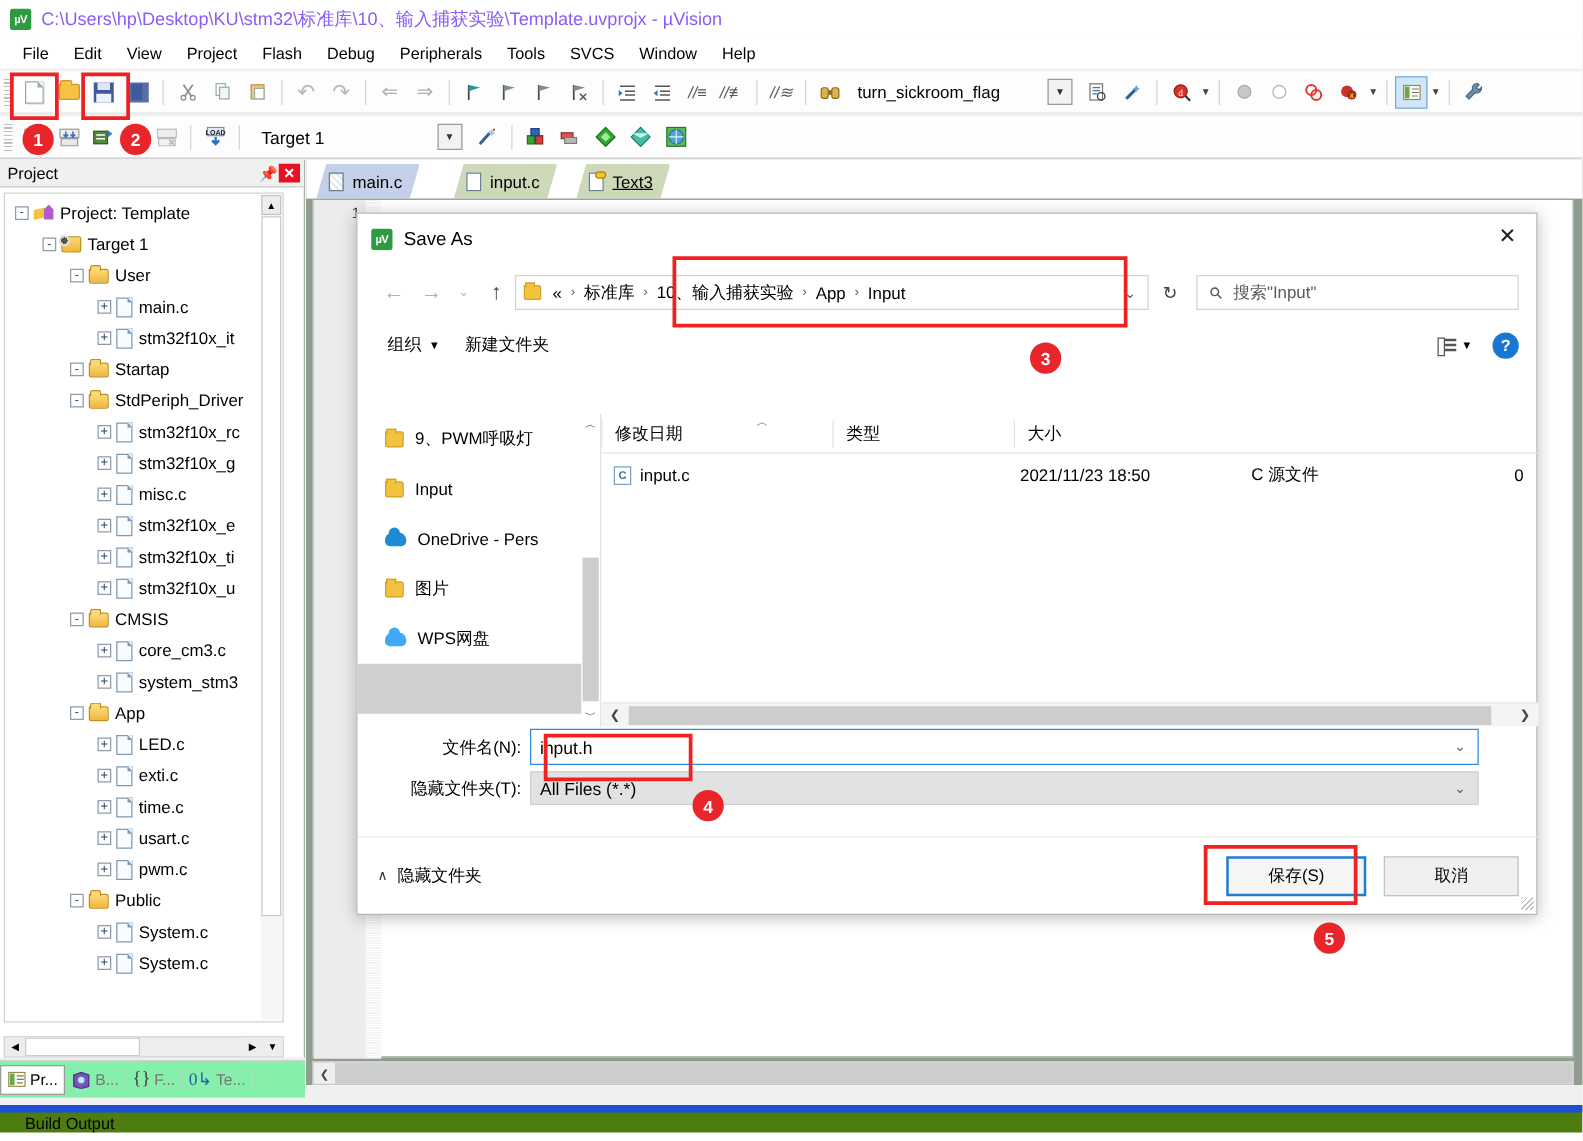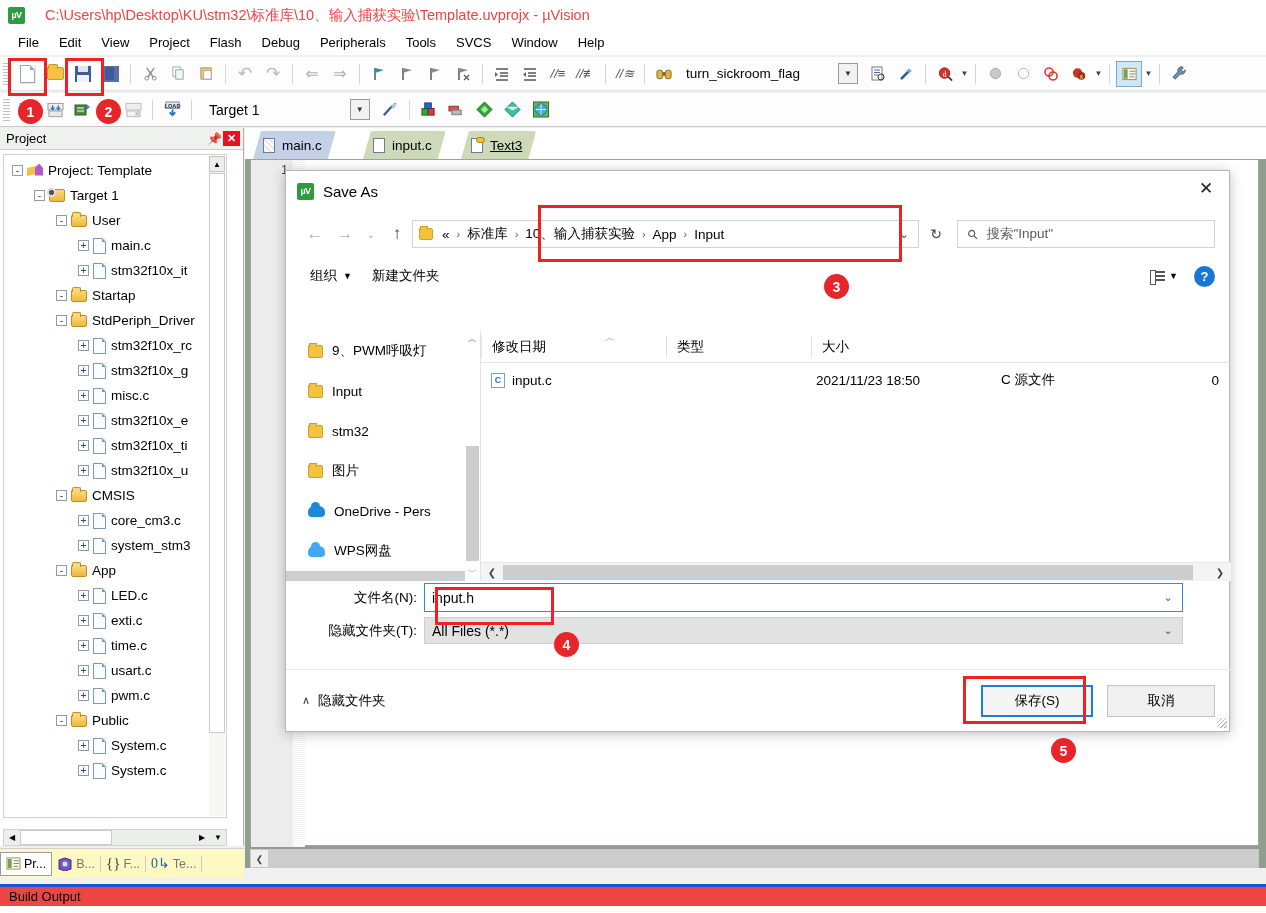--- a/index.html
+++ b/index.html
@@ -21,21 +21,21 @@
     display: flex; align-items: center; padding-left: 8px;
   }
   .uv-logo {
     width: 17px; height: 17px; border-radius: 2px;
     background: #2e9b42;
     color: #fff; font-size: 9px; font-weight: bold;
     display: flex; align-items: center; justify-content: center;
     line-height: 1; letter-spacing: -0.5px;
     flex: none;
   }
-  .title-text { margin-left: 20px; font-size: 14.5px; color: #ef4444; white-space: nowrap; }
+  .title-text { margin-left: 8px; font-size: 14.5px; color: #8b5cf6; white-space: nowrap; }
 
   
   .menubar {
     position: absolute; left: 0; top: 30px; width: 1266px; height: 25px;
     background: #ffffff;
     display: flex; align-items: center; padding-left: 8px;
   }
   .menu-item {
     font-size: 13px; padding: 3px 10px; color: #000; white-space: nowrap;
   }
@@ -120,21 +120,21 @@
   .tree-hscroll {
     position:absolute; left:3px; bottom:0; width:224px; height:17px; background:#eceeec;
     display:flex; align-items:center; border:1px solid #cfd4cf;
   }
   .hs-arrow { width:16px;height:15px;background:#eceeec;display:flex;align-items:center;justify-content:center;font-size:8px;}
   .hs-thumb { height:15px; width:92px; background:#fff; border:1px solid #c8cdc8;}
 
   
   .pane-tabs {
     position: absolute; left: 0; top: 848px; width: 244px; height: 30px;
-    background: #fef9c3; display: flex; align-items: center; border-top:1px solid #d0d0d0;
+    background: #86efac; display: flex; align-items: center; border-top:1px solid #d0d0d0;
   }
   .ptab { display:flex; align-items:center; height:24px; padding:0 5px; font-size:12.5px; color:#777; gap:3px;}
   .ptab.active { border:1px solid #9a9a9a; color:#000; background:#fff;}
   .ptab-sep { width:1px;height:16px;background:#ccc;}
 
   
   .editor-area {
     position: absolute; left: 245px; top: 128px; width: 1021px; height: 740px;
     background: #8f9e8f;
   }
@@ -169,22 +169,22 @@
     display:flex; align-items:center; border:1px solid #c9c9c9;
   }
   .eh-arrow { width:17px;height:17px;display:flex;align-items:center;justify-content:center;font-size:9px;color:#444;}
   .eh-thumb { height:17px; flex:1; background:#cdcdcd; }
 
   
   .build-output {
     position:absolute; left:0; top:884px; width:1266px; height:29px; background:#fff;
   }
   .bo-header {
-    height:22px; background:#ef4444; display:flex; align-items:center; padding-left:9px;
-    font-size:13px; border-top:3px solid #1d4ed8;
+    height:22px; background:#4d7c0f; display:flex; align-items:center; padding-left:20px;
+    font-size:13px; border-top:6px solid #1d4ed8;
   }
 
   
   .dialog {
     position: absolute; left: 285px; top: 170px; width: 945px; height: 562px;
     background: #ffffff; border: 1px solid #b6b6b6;
     box-shadow: 0 2px 12px rgba(0,0,0,.25);
   }
   .dlg-title {
     height: 40px; display:flex; align-items:center; padding: 0 0 0 11px;
@@ -925,30 +925,26 @@
         <div id="navpane-items">
             <div class="nav-item">
               <span class="nav-folder"></span>
               <span>9、PWM呼吸灯</span>
             </div>
             <div class="nav-item">
               <span class="nav-folder"></span>
               <span>Input</span>
             </div>
             <div class="nav-item">
-              <span class="nav-folder"></span>
-              <span>stm32</span>
+              <span class="cloud"></span>
+              <span>OneDrive - Pers</span>
             </div>
             <div class="nav-item">
               <span class="nav-folder"></span>
               <span>图片</span>
-            </div>
-            <div class="nav-item">
-              <span class="cloud"></span>
-              <span>OneDrive - Pers</span>
             </div>
             <div class="nav-item">
               <span class="cloud wps"></span>
               <span>WPS网盘</span>
             </div>
             <div class="nav-item sel"></div>
           </div>
         <div class="nav-scroll">
           <div class="nav-sc-arrow">︿</div>
           <div class="nav-sc-thumb"></div>

